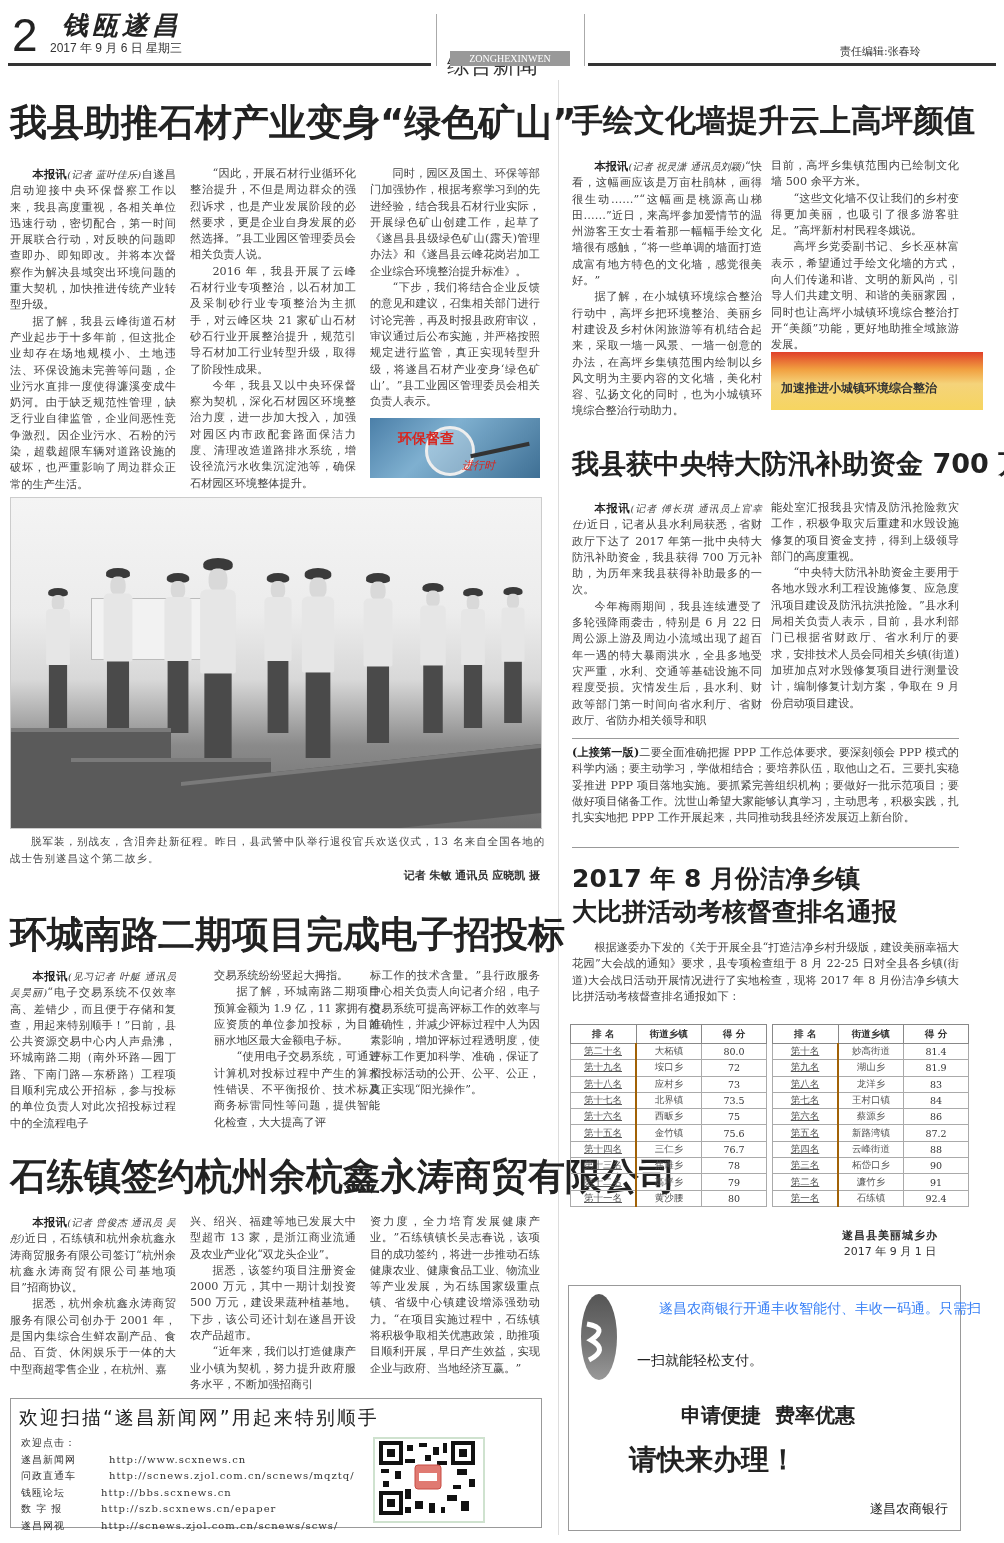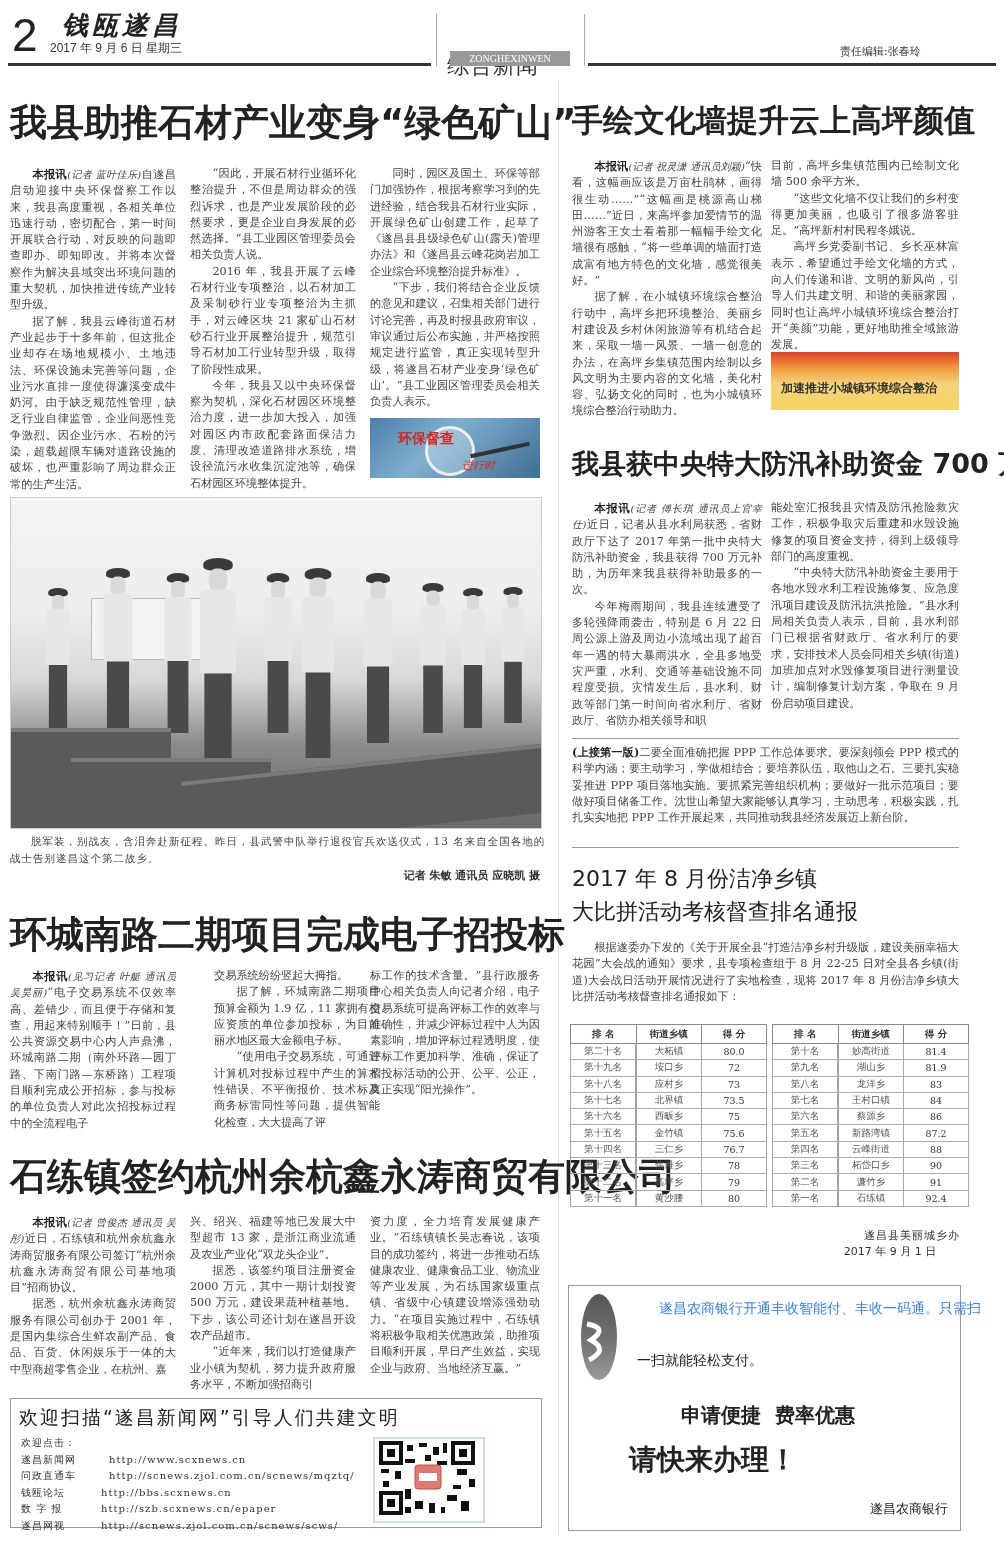--- a/index.html
+++ b/index.html
@@ -25,21 +25,21 @@
   .soldier .face{position:absolute;top:10px;left:8px;width:18px;height:22px;background:#d9d9d9;border-radius:40%;}
   .soldier .shirt{position:absolute;top:30px;left:0;width:34px;height:80px;background:#e6e6e6;border-radius:6px 6px 2px 2px;}
   .soldier .pants{position:absolute;top:110px;left:4px;width:26px;height:90px;background:#4a4a4a;}
   .desk{position:absolute;background:#5a5a5a;border-top:4px solid #7a7a7a;}
   .caption{font-size:10.5px;line-height:17px;color:#444;letter-spacing:1px;}
   .credit{font-family:"DejaVu Sans",sans-serif;font-size:11px;color:#333;font-weight:bold;}
   .hr{height:1px;background:#999;}
   .rank-table{border-collapse:collapse;font-size:9.5px;color:#555;}
   .rank-table th{border:1px solid #888;height:16px;font-weight:bold;color:#333;font-family:"DejaVu Sans",sans-serif;font-size:9.5px;}
   .rank-table td{border:1px solid #aaa;height:15.3px;text-align:center;padding:0;}
-  .rank-table td.c1{width:64px;border-right:2px solid #a3a3a3;}
+  .rank-table td.c1{width:64px;border-right:2px solid #a16207;text-decoration:underline;}
   .rank-table td.c2{width:64px;}
   .rank-table td.c3{width:64px;color:#333;}
   .box{border:1px solid #999;}
   .qr{background:#fff;border:2px solid #cfe2cf;}
   .badge-img{background:linear-gradient(135deg,#4b7fa8 0%,#7fb0d0 40%,#3e6f94 100%);overflow:hidden;}
   .banner{background:linear-gradient(180deg,#e0402a 0%,#f1a040 30%,#f5d37a 55%,#f6d560 100%);}
 </style>
 </head>
 <body>
 
@@ -168,21 +168,21 @@
 <div class="abs col" style="left:190px;top:1214px;width:166px;">
   <p style="text-indent:0">兴、绍兴、福建等地已发展大中型超市 13 家，是浙江商业流通及农业产业化“双龙头企业”。</p>
   <p>据悉，该签约项目注册资金 2000 万元，其中一期计划投资 500 万元，建设果蔬种植基地。下步，该公司还计划在遂昌开设农产品超市。</p>
   <p>“近年来，我们以打造健康产业小镇为契机，努力提升政府服务水平，不断加强招商引</p>
 </div>
 <div class="abs col" style="left:370px;top:1214px;width:170px;">
   <p style="text-indent:0">资力度，全力培育发展健康产业。”石练镇镇长吴志春说，该项目的成功签约，将进一步推动石练健康农业、健康食品工业、物流业等产业发展，为石练国家级重点镇、省级中心镇建设增添强劲动力。“在项目实施过程中，石练镇将积极争取相关优惠政策，助推项目顺利开展，早日产生效益，实现企业与政府、当地经济互赢。”</p>
 </div>
 
 <div class="abs box" style="left:10px;top:1398px;width:530px;height:128px;">
-  <div class="abs" style="left:8px;top:6px;font-family:'DejaVu Sans',sans-serif;font-size:19px;color:#222;letter-spacing:2px;white-space:nowrap;">欢迎扫描“遂昌新闻网”引导人们共建文明</div>
+  <div class="abs" style="left:8px;top:6px;font-family:'DejaVu Sans',sans-serif;font-size:19px;color:#222;letter-spacing:2px;white-space:nowrap;">欢迎扫描“遂昌新闻网”用起来特别顺手</div>
   <div class="abs" style="left:10px;top:36px;font-size:10px;line-height:16.5px;color:#333;letter-spacing:1px;">
     <div>欢迎点击：</div>
     <div><span style="display:inline-block;width:88px;">遂昌新闻网</span><span>http://www.scxnews.cn</span></div>
     <div><span style="display:inline-block;width:88px;">问政直通车</span><span>http://scnews.zjol.com.cn/scnews/mqztq/</span></div>
     <div><span style="display:inline-block;width:80px;">钱瓯论坛</span><span>http://bbs.scxnews.cn</span></div>
     <div><span style="display:inline-block;width:80px;">数 字 报</span><span>http://szb.scxnews.cn/epaper</span></div>
     <div><span style="display:inline-block;width:80px;">遂昌网视</span><span>http://scnews.zjol.com.cn/scnews/scws/</span></div>
   </div>
   <div class="abs qr" style="left:362px;top:38px;width:108px;height:82px;">
     <svg width="104" height="78" viewBox="0 0 104 78">
@@ -223,42 +223,42 @@
 <div class="abs headline" style="left:572px;top:100px;font-size:31px;">手绘文化墙提升云上高坪颜值</div>
 <div class="abs col" style="left:572px;top:158px;width:190px;">
   <p><span class="lead">本报讯</span><span class="byline">(记者  祝灵潇  通讯员刘颖)</span><span>“快看，这幅画应该是万亩杜鹃林，画得很生动……”“这幅画是桃源高山梯田……”近日，来高坪参加爱情节的温州游客王女士看着那一幅幅手绘文化墙很有感触，“将一些单调的墙面打造成富有地方特色的文化墙，感觉很美好。”</span></p>
   <p>据了解，在小城镇环境综合整治行动中，高坪乡把环境整治、美丽乡村建设及乡村休闲旅游等有机结合起来，采取一墙一风景、一墙一创意的办法，在高坪乡集镇范围内绘制以乡风文明为主要内容的文化墙，美化村容、弘扬文化的同时，也为小城镇环境综合整治行动助力。</p>
 </div>
 <div class="abs col" style="left:771px;top:158px;width:188px;">
   <p style="text-indent:0">目前，高坪乡集镇范围内已绘制文化墙 500 余平方米。</p>
   <p>“这些文化墙不仅让我们的乡村变得更加美丽，也吸引了很多游客驻足。”高坪新村村民程冬娥说。</p>
   <p>高坪乡党委副书记、乡长巫林富表示，希望通过手绘文化墙的方式，向人们传递和谐、文明的新风尚，引导人们共建文明、和谐的美丽家园，同时也让高坪小城镇环境综合整治打开“美颜”功能，更好地助推全域旅游发展。</p>
 </div>
-<div class="abs banner" style="left:771px;top:352px;width:188px;height:58px;">
+<div class="abs banner" style="left:771px;top:352px;width:212px;height:58px;">
   <div class="abs" style="left:10px;top:28px;font-family:'DejaVu Sans',sans-serif;font-weight:bold;font-size:12px;color:#333;white-space:nowrap;">加速推进小城镇环境综合整治</div>
 </div>
 
 <div class="abs headline" style="left:572px;top:446px;font-size:27px;">我县获中央特大防汛补助资金 700 万元</div>
 <div class="abs col" style="left:572px;top:500px;width:190px;">
   <p><span class="lead">本报讯</span><span class="byline">(记者  傅长琪  通讯员上官幸仕)</span><span>近日，记者从县水利局获悉，省财政厅下达了 2017 年第一批中央特大防汛补助资金，我县获得 700 万元补助，为历年来我县获得补助最多的一次。</span></p>
   <p>今年梅雨期间，我县连续遭受了多轮强降雨袭击，特别是 6 月 22 日周公源上游及周边小流域出现了超百年一遇的特大暴雨洪水，全县多地受灾严重，水利、交通等基础设施不同程度受损。灾情发生后，县水利、财政等部门第一时间向省水利厅、省财政厅、省防办相关领导和职</p>
 </div>
 <div class="abs col" style="left:771px;top:500px;width:188px;">
   <p style="text-indent:0">能处室汇报我县灾情及防汛抢险救灾工作，积极争取灾后重建和水毁设施修复的项目资金支持，得到上级领导部门的高度重视。</p>
   <p>“中央特大防汛补助资金主要用于各地水毁水利工程设施修复、应急度汛项目建设及防汛抗洪抢险。”县水利局相关负责人表示，目前，县水利部门已根据省财政厅、省水利厅的要求，安排技术人员会同相关乡镇(街道)加班加点对水毁修复项目进行测量设计，编制修复计划方案，争取在 9 月份启动项目建设。</p>
 </div>
 
 <div class="abs hr" style="left:572px;top:738px;width:387px;"></div>
 
 <div class="abs col" style="left:572px;top:744px;width:387px;">
   <p style="text-indent:0"><span class="lead">(上接第一版)</span><span>二要全面准确把握 PPP 工作总体要求。要深刻领会 PPP 模式的科学内涵；要主动学习，学做相结合；要培养队伍，取他山之石。三要扎实稳妥推进 PPP 项目落地实施。要抓紧完善组织机构；要做好一批示范项目；要做好项目储备工作。沈世山希望大家能够认真学习，主动思考，积极实践，扎扎实实地把 PPP 工作开展起来，共同推动我县经济发展迈上新台阶。</span></p>
 </div>
 <div class="abs hr" style="left:572px;top:847px;width:387px;"></div>
 
-<div class="abs" style="left:572px;top:862px;font-family:'DejaVu Sans',sans-serif;font-size:22px;line-height:33px;color:#222;white-space:nowrap;">
+<div class="abs" style="left:572px;top:862px;font-family:'DejaVu Sans',sans-serif;font-size:25px;line-height:33px;color:#222;white-space:nowrap;font-weight:bold;">
   <div>2017 年 8 月份洁净乡镇</div>
   <div>大比拼活动考核督查排名通报</div>
 </div>
 <div class="abs col" style="left:572px;top:940px;width:387px;">
   <p>根据遂委办下发的《关于开展全县“打造洁净乡村升级版，建设美丽幸福大花园”大会战的通知》要求，县专项检查组于 8 月 22-25 日对全县各乡镇(街道)大会战日活动开展情况进行了实地检查，现将 2017 年 8 月份洁净乡镇大比拼活动考核督查排名通报如下：</p>
 </div>
 
 <table class="abs rank-table" style="left:570px;top:1024px;">
   <thead>
       <tr>
@@ -377,21 +377,21 @@
       </tr>
     <tr>
         <td class="c1">第一名</td>
         <td class="c2">石练镇</td>
         <td class="c3">92.4</td>
       </tr>
   </tbody>
 </table>
 
 <div class="abs" style="left:820px;top:1228px;width:140px;text-align:center;font-size:11px;line-height:16px;color:#333;font-family:'DejaVu Sans',sans-serif;">
-  <div style="font-weight:normal;letter-spacing:1px;text-align:right;">遂昌县美丽城乡办</div>
+  <div style="font-weight:bold;letter-spacing:1px;">遂昌县美丽城乡办</div>
   <div>2017 年 9 月 1 日</div>
 </div>
 
 <div class="abs box" style="left:568px;top:1285px;width:391px;height:244px;">
   <div class="abs" style="left:12px;top:8px;width:36px;height:86px;border-radius:50%;background:linear-gradient(180deg,#555 0%,#777 60%,#999 100%);overflow:hidden;">
     <svg width="36" height="86" viewBox="0 0 36 86">
         <path d="M6 30 Q28 34 10 46 Q28 56 8 66" stroke="#fff" stroke-width="5" fill="none"></path>
       </svg>
   </div>
   <div class="abs" style="left:90px;top:14px;font-family:'DejaVu Sans',sans-serif;font-size:14px;color:#3b82f6;white-space:nowrap;">遂昌农商银行开通丰收智能付、丰收一码通。只需扫</div>

